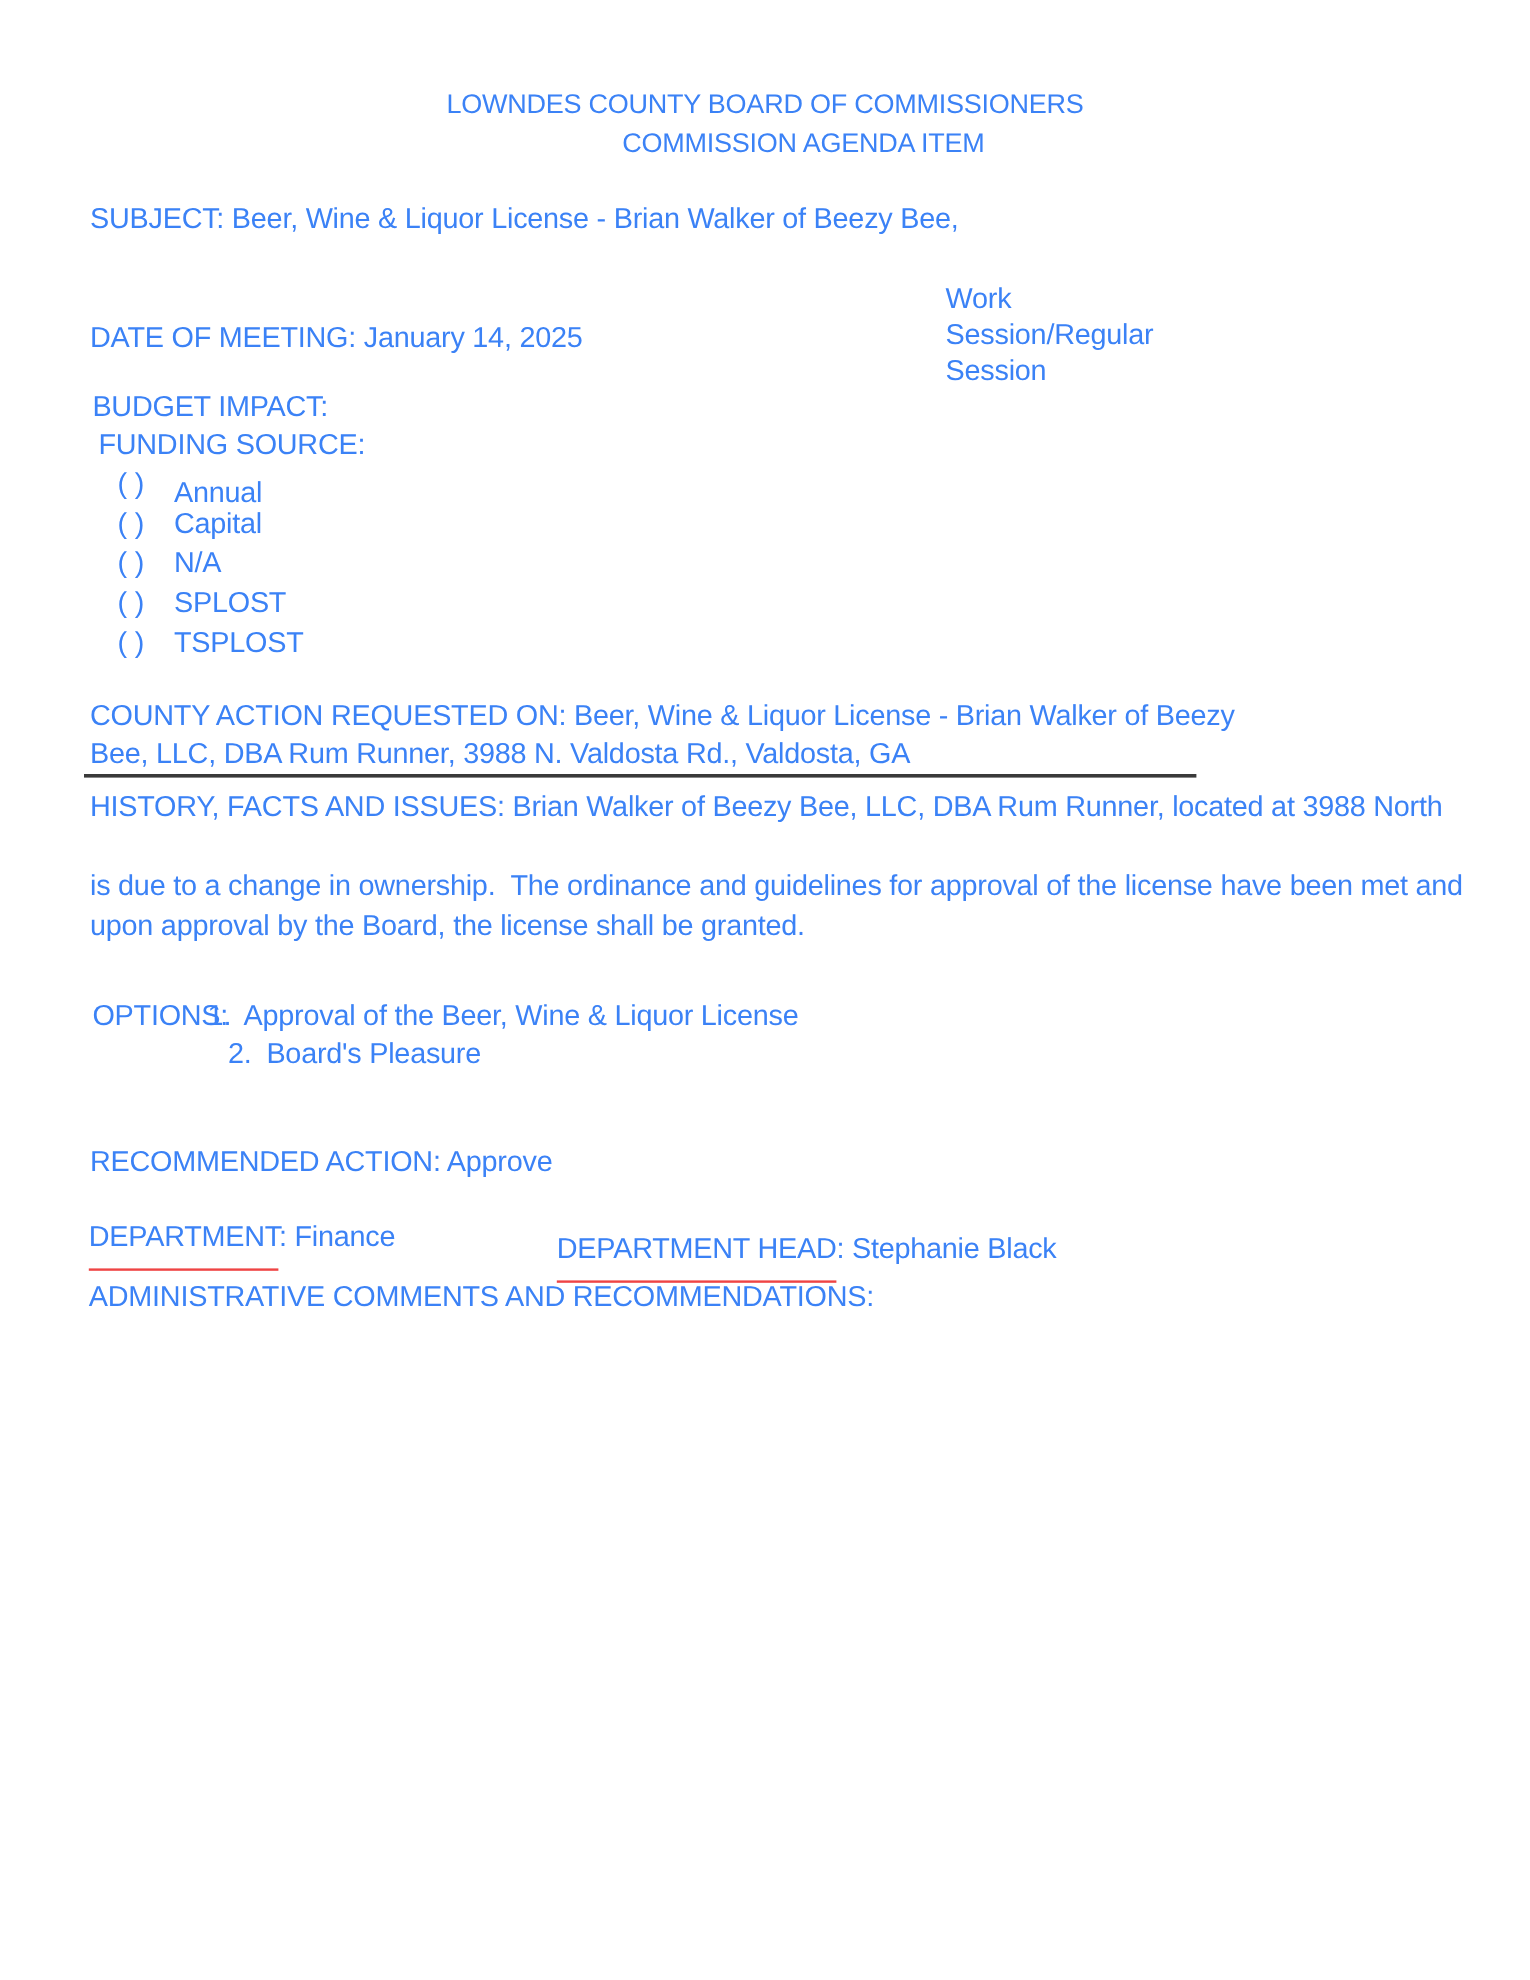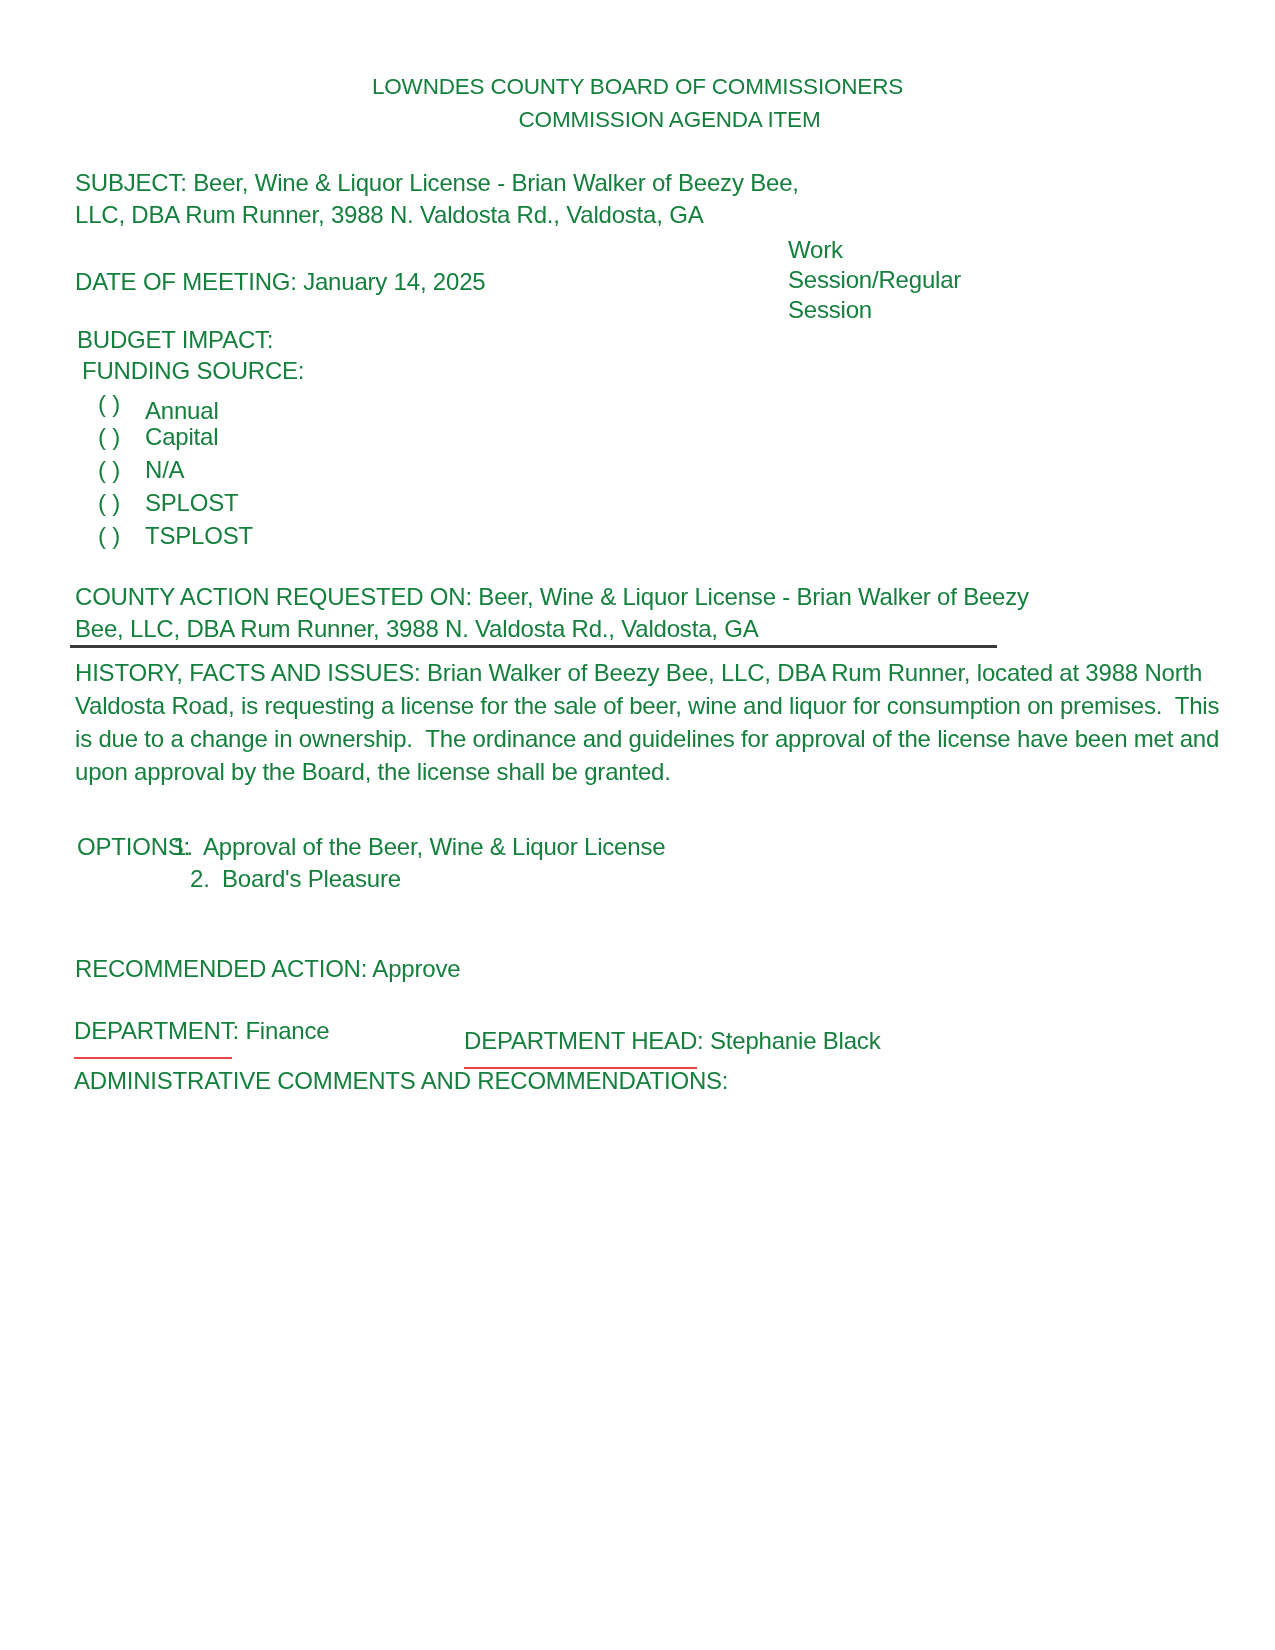--- a/index.html
+++ b/index.html
@@ -2,21 +2,21 @@
 <html><head>
 <meta charset="utf-8">
 <style>
   html,body { margin:0; padding:0; background:#ffffff; }
   .page {
     position:relative;
     width:1275px;
     height:1650px;
     background:#ffffff;
     font-family:"Liberation Sans", sans-serif;
-    color:#15803d;
+    color:#3b82f6;
     overflow:hidden;
   }
   .ln {
     position:absolute;
     white-space:pre;
     font-size:24px;
     line-height:26px;
     letter-spacing:-0.2px;
   }
   .title {
@@ -38,21 +38,20 @@
 </style>
 </head>
 <body>
 
 <div class="page">
 
   <div class="ln title" style="top:74px;">LOWNDES COUNTY BOARD OF COMMISSIONERS</div>
   <div class="ln title" style="top:107px;padding-left:32px;">COMMISSION AGENDA ITEM</div>
 
   <div class="ln" style="top:170px; left:75px;">SUBJECT: Beer, Wine &amp; Liquor License - Brian Walker of Beezy Bee,</div>
-  <div class="ln" style="top:202px; left:75px;">LLC, DBA Rum Runner, 3988 N. Valdosta Rd., Valdosta, GA</div>
 
   <div class="ln" style="top:237px; left:788px;">Work</div>
   <div class="ln" style="top:267px; left:788px;">Session/Regular</div>
   <div class="ln" style="top:297px; left:788px;">Session</div>
 
   <div class="ln" style="top:269px; left:75px;">DATE OF MEETING: January 14, 2025</div>
 
   <div class="ln" style="top:327px; left:77px;">BUDGET IMPACT:</div>
   <div class="ln" style="top:358px; left:82px;">FUNDING SOURCE:</div>
 
@@ -69,21 +68,20 @@
   <div class="ln" style="top:490px; left:145px;">SPLOST</div>
 
   <div class="ln marker" style="top:523px; left:98px;">( )</div>
   <div class="ln" style="top:523px; left:145px;">TSPLOST</div>
 
   <div class="ln" style="top:584px; left:75px;">COUNTY ACTION REQUESTED ON: Beer, Wine &amp; Liquor License - Brian Walker of Beezy</div>
   <div class="ln" style="top:616px; left:75px;">Bee, LLC, DBA Rum Runner, 3988 N. Valdosta Rd., Valdosta, GA</div>
   <div class="rule" style="top:645px; left:70px; width:927px;"></div>
 
   <div class="ln" style="top:660px; left:75px;">HISTORY, FACTS AND ISSUES: Brian Walker of Beezy Bee, LLC, DBA Rum Runner, located at 3988 North</div>
-  <div class="ln" style="top:693px; left:75px;">Valdosta Road, is requesting a license for the sale of beer, wine and liquor for consumption on premises.  This</div>
   <div class="ln" style="top:726px; left:75px;">is due to a change in ownership.  The ordinance and guidelines for approval of the license have been met and</div>
   <div class="ln" style="top:759px; left:75px;">upon approval by the Board, the license shall be granted.</div>
 
   <div class="ln" style="top:834px; left:77px;">OPTIONS:</div>
   <div class="ln" style="top:834px; left:173px;">1.</div>
   <div class="ln" style="top:834px; left:203px;">Approval of the Beer, Wine &amp; Liquor License</div>
   <div class="ln" style="top:866px; left:190px;">2.</div>
   <div class="ln" style="top:866px; left:222px;">Board's Pleasure</div>
 
   <div class="ln" style="top:956px; left:75px;">RECOMMENDED ACTION: Approve</div>

